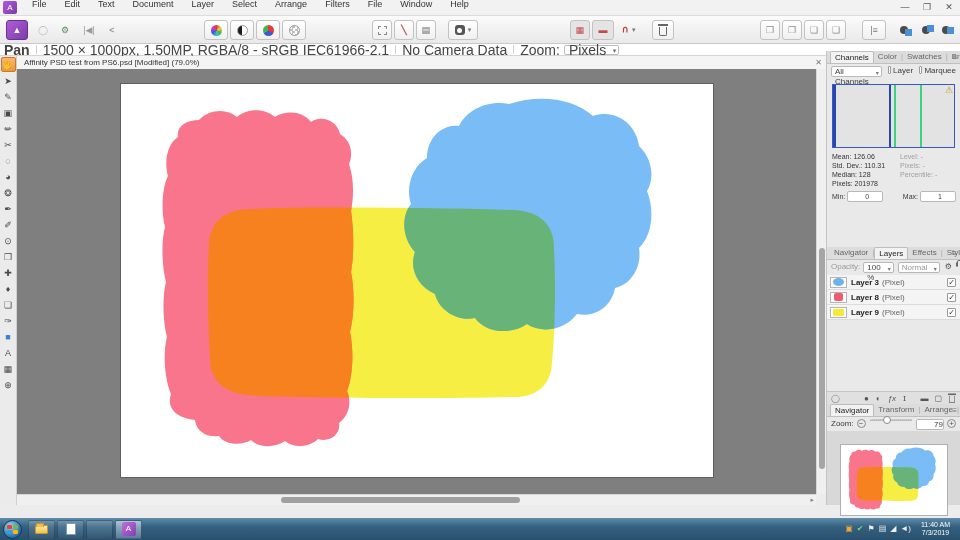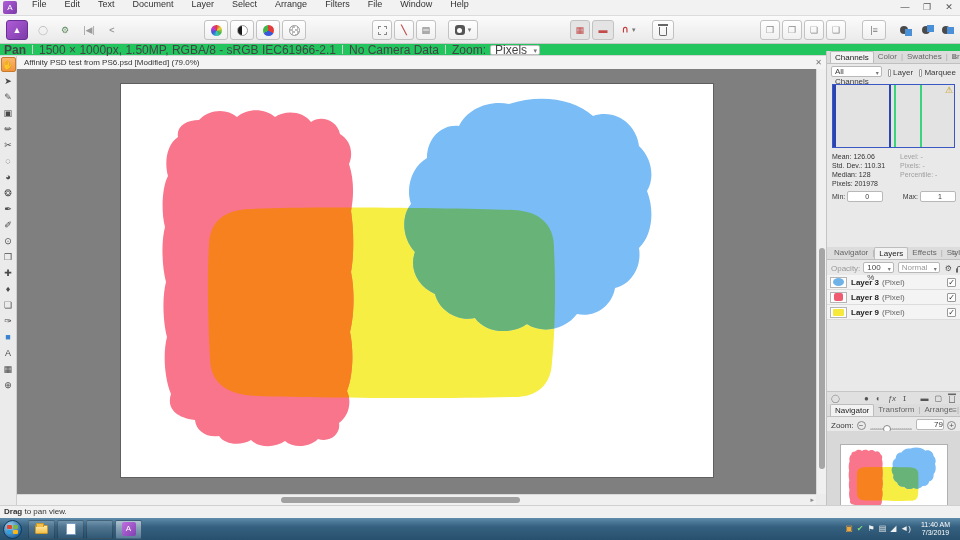--- a/index.html
+++ b/index.html
@@ -23,21 +23,21 @@
   .dash-sq { width:9px; height:9px; border:1px dashed #888; }
   .mask-blob { width:10px; height:10px; border-radius:3px; background:#555; position:relative; }
   .mask-blob::after { content:""; position:absolute; left:2.5px; top:2.5px; width:5px; height:5px; border-radius:50%; background:#fff; }
   .caret { font-size:7px; color:#777; margin-left:3px; }
   .trash { width:8px; height:9px; border:1px solid #666; border-top:none; border-radius:0 0 2px 2px; position:relative; margin-top:2px; }
   .trash::before { content:""; position:absolute; left:-2px; top:-3px; width:10px; height:2px; background:#666; }
   .ins-dot { width:8px; height:8px; border-radius:50%; background:#4a4a4a; }
   .ins-sq { width:7px; height:7px; background:#4a90d9; margin-left:-3px; margin-top:5px; }
 
   
-  #contextbar { left:0; top:44px; width:960px; height:12px; background:#22c55e; border-bottom:1px solid #d5d5d5; display:flex; align-items:center; font-size:12px; color:#444; }
+  #contextbar { left:0; top:44px; width:960px; height:12px; background:#ffffff; border-bottom:1px solid #d5d5d5; display:flex; align-items:center; font-size:14px; color:#444; }
   .ctx-sep { width:1px; height:9px; background:#cfcfcf; margin:0 6px; }
   .ctx-select { background:#fff; border:1px solid #bdbdbd; border-radius:2px; height:10px; line-height:9px; padding:0 12px 0 4px; position:relative; margin-left:4px; }
   .ctx-select::after { content:"▾"; position:absolute; right:2px; top:0; font-size:7px; color:#777; }
 
   
   #tools { left:0; top:56px; width:17px; height:449px; background:#ebebeb; border-right:1px solid #cfcfcf; display:flex; flex-direction:column; align-items:center; padding-top:1px; }
   .tool-cell { width:15px; height:15px; margin-bottom:1px; display:flex; align-items:center; justify-content:center; font-size:9px; color:#4a4a4a; border-radius:2px; }
   .tool-active { background:linear-gradient(#f8b870,#ef9540); border:1px solid #c97a28; color:#7a4410; }
   .tool-blue { color:#3b82d0; }
 
@@ -55,21 +55,21 @@
   #hthumb { position:absolute; left:33%; top:2px; width:30%; height:6px; background:#a0a0a0; border-radius:3px; }
   .scroll-arrow { position:absolute; right:2px; top:1px; font-size:7px; color:#8a8a8a; }
 
   
   #panels { left:826px; top:51px; width:134px; height:454px; background:#e9e9e9; border-left:1px solid #c4c4c4; font-size:8px; color:#3a3a3a; }
   .ptabs { height:13px; background:#dcdcdc; border-bottom:1px solid #c0c0c0; display:flex; align-items:flex-end; padding-left:3px; position:relative; }
   .ptab { padding:0 4px; height:12px; line-height:12px; color:#666; }
   .ptab-active { background:#f2f2f2; border:1px solid #bdbdbd; border-bottom:none; border-radius:2px 2px 0 0; color:#222; }
   .ptab-sep { color:#aaa; line-height:12px; }
   .pmenu { position:absolute; right:3px; top:2px; color:#777; font-size:8px; }
-  .prow { display:flex; align-items:flex-end; padding:2px 4px; }
+  .prow { display:flex; align-items:flex-start; padding:2px 4px; }
   .mini-select { background:#fff; border:1px solid #b8b8b8; border-radius:2px; height:11px; line-height:10px; padding:0 12px 0 3px; position:relative; }
   .mini-select::after { content:"▾"; position:absolute; right:2px; top:1px; font-size:6px; color:#777; }
   .mini-check { width:8px; height:8px; background:#fff; border:1px solid #9a9a9a; border-radius:1px; margin:0 2px 0 6px; }
   .mini-input { background:#fff; border:1px solid #b8b8b8; border-radius:2px; height:11px; line-height:10px; width:36px; padding-left:17px; }
 
   #histo-box { position:absolute; left:5px; top:33px; width:123px; height:64px; background:#e3e3e3; border:1px solid #3a57c4; }
   .hline { position:absolute; top:0; bottom:0; }
   #histo-warn { position:absolute; right:1px; top:0; font-size:9px; color:#c79200; }
   #histo-stats { position:absolute; left:5px; top:101px; width:124px; font-size:7px; line-height:9px; color:#333; }
   .stat-col2 { position:absolute; left:68px; top:0; color:#a0a0a0; }
@@ -415,23 +415,20 @@
         <span class="zoom-btn" style="margin-left:3px;">+</span>
       </div>
       <div id="nav-preview">
         <svg id="nav-thumb" viewBox="0 0 592 393" xmlns="http://www.w3.org/2000/svg">
             <use href="#blobs"></use>
           </svg>
       </div>
     </div>
   </div>
 
-  <div id="statusbar" class="abs">
-    <b>Drag</b><span> to pan view.</span>
-  </div>
 
   <div id="taskbar" class="abs">
     <div id="start-orb">
       <span class="flag-pane" style="background:#e4452c;"></span>
       <span class="flag-pane" style="background:#7eb648;"></span>
       <span class="flag-pane" style="background:#2f9fe0;"></span>
       <span class="flag-pane" style="background:#fdb813;"></span>
     </div>
     <div class="task-btn">
         <span class="folder-ic"></span>

